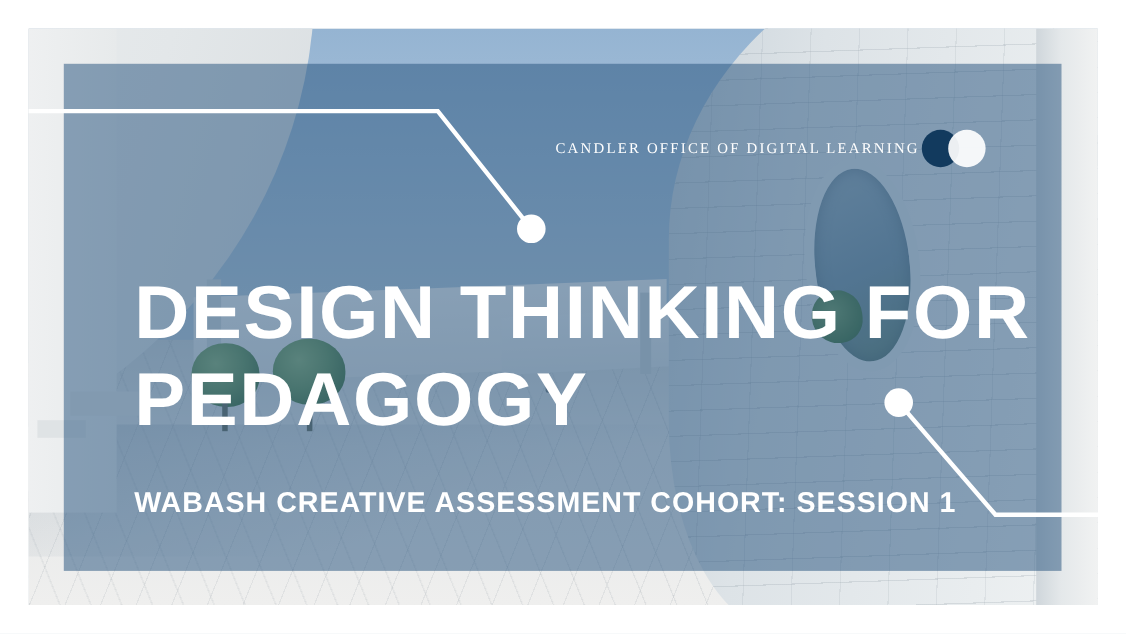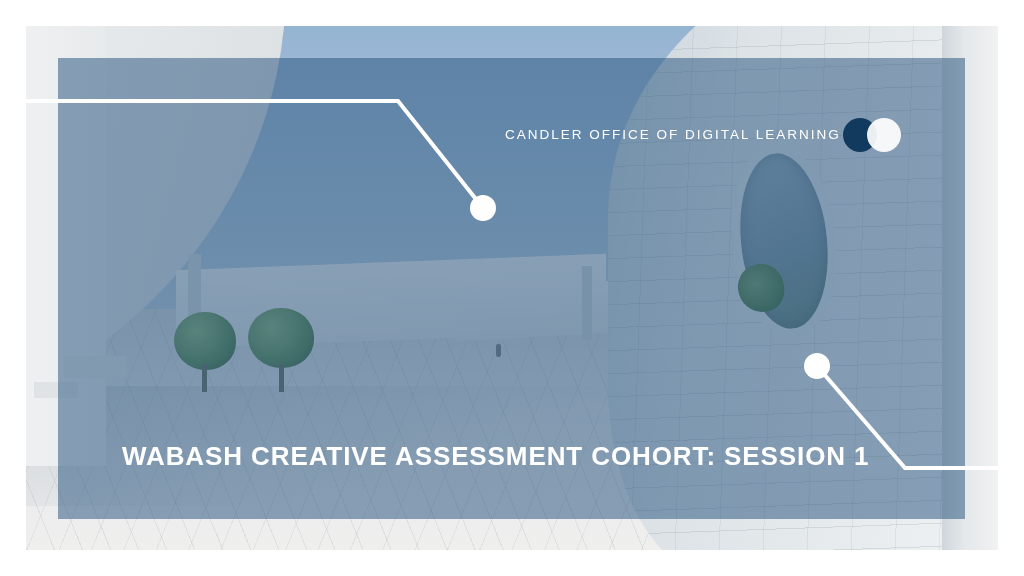--- a/index.html
+++ b/index.html
@@ -216,20 +216,21 @@
     align-items: center;
     height: 34px;
   }
   .brand-text {
     color: #ffffff;
     font-size: 13.5px;
     font-weight: 400;
     letter-spacing: 2.0px;
     white-space: nowrap;
     line-height: 1;
+    font-family: Liberation Serif, serif;
   }
   .brand-logo {
     position: relative;
     width: 62px;
     height: 34px;
     margin-left: 2px;
   }
   .brand-logo .c-dark {
     position: absolute;
     left: 0; top: 0;
@@ -319,16 +320,20 @@
   </svg>
 
   <div class="brand-row">
     <span class="brand-text">CANDLER OFFICE OF DIGITAL LEARNING</span>
     <span class="brand-logo">
       <span class="c-dark"></span>
       <span class="c-light"></span>
     </span>
   </div>
 
+  <div class="title-block">
+    <div class="title-line l1">DESIGN THINKING FOR</div>
+    <div class="title-line l2">PEDAGOGY</div>
+  </div>
 
   <div class="subtitle">WABASH CREATIVE ASSESSMENT COHORT: SESSION 1</div>
 
 </div>
 
 </body></html>

